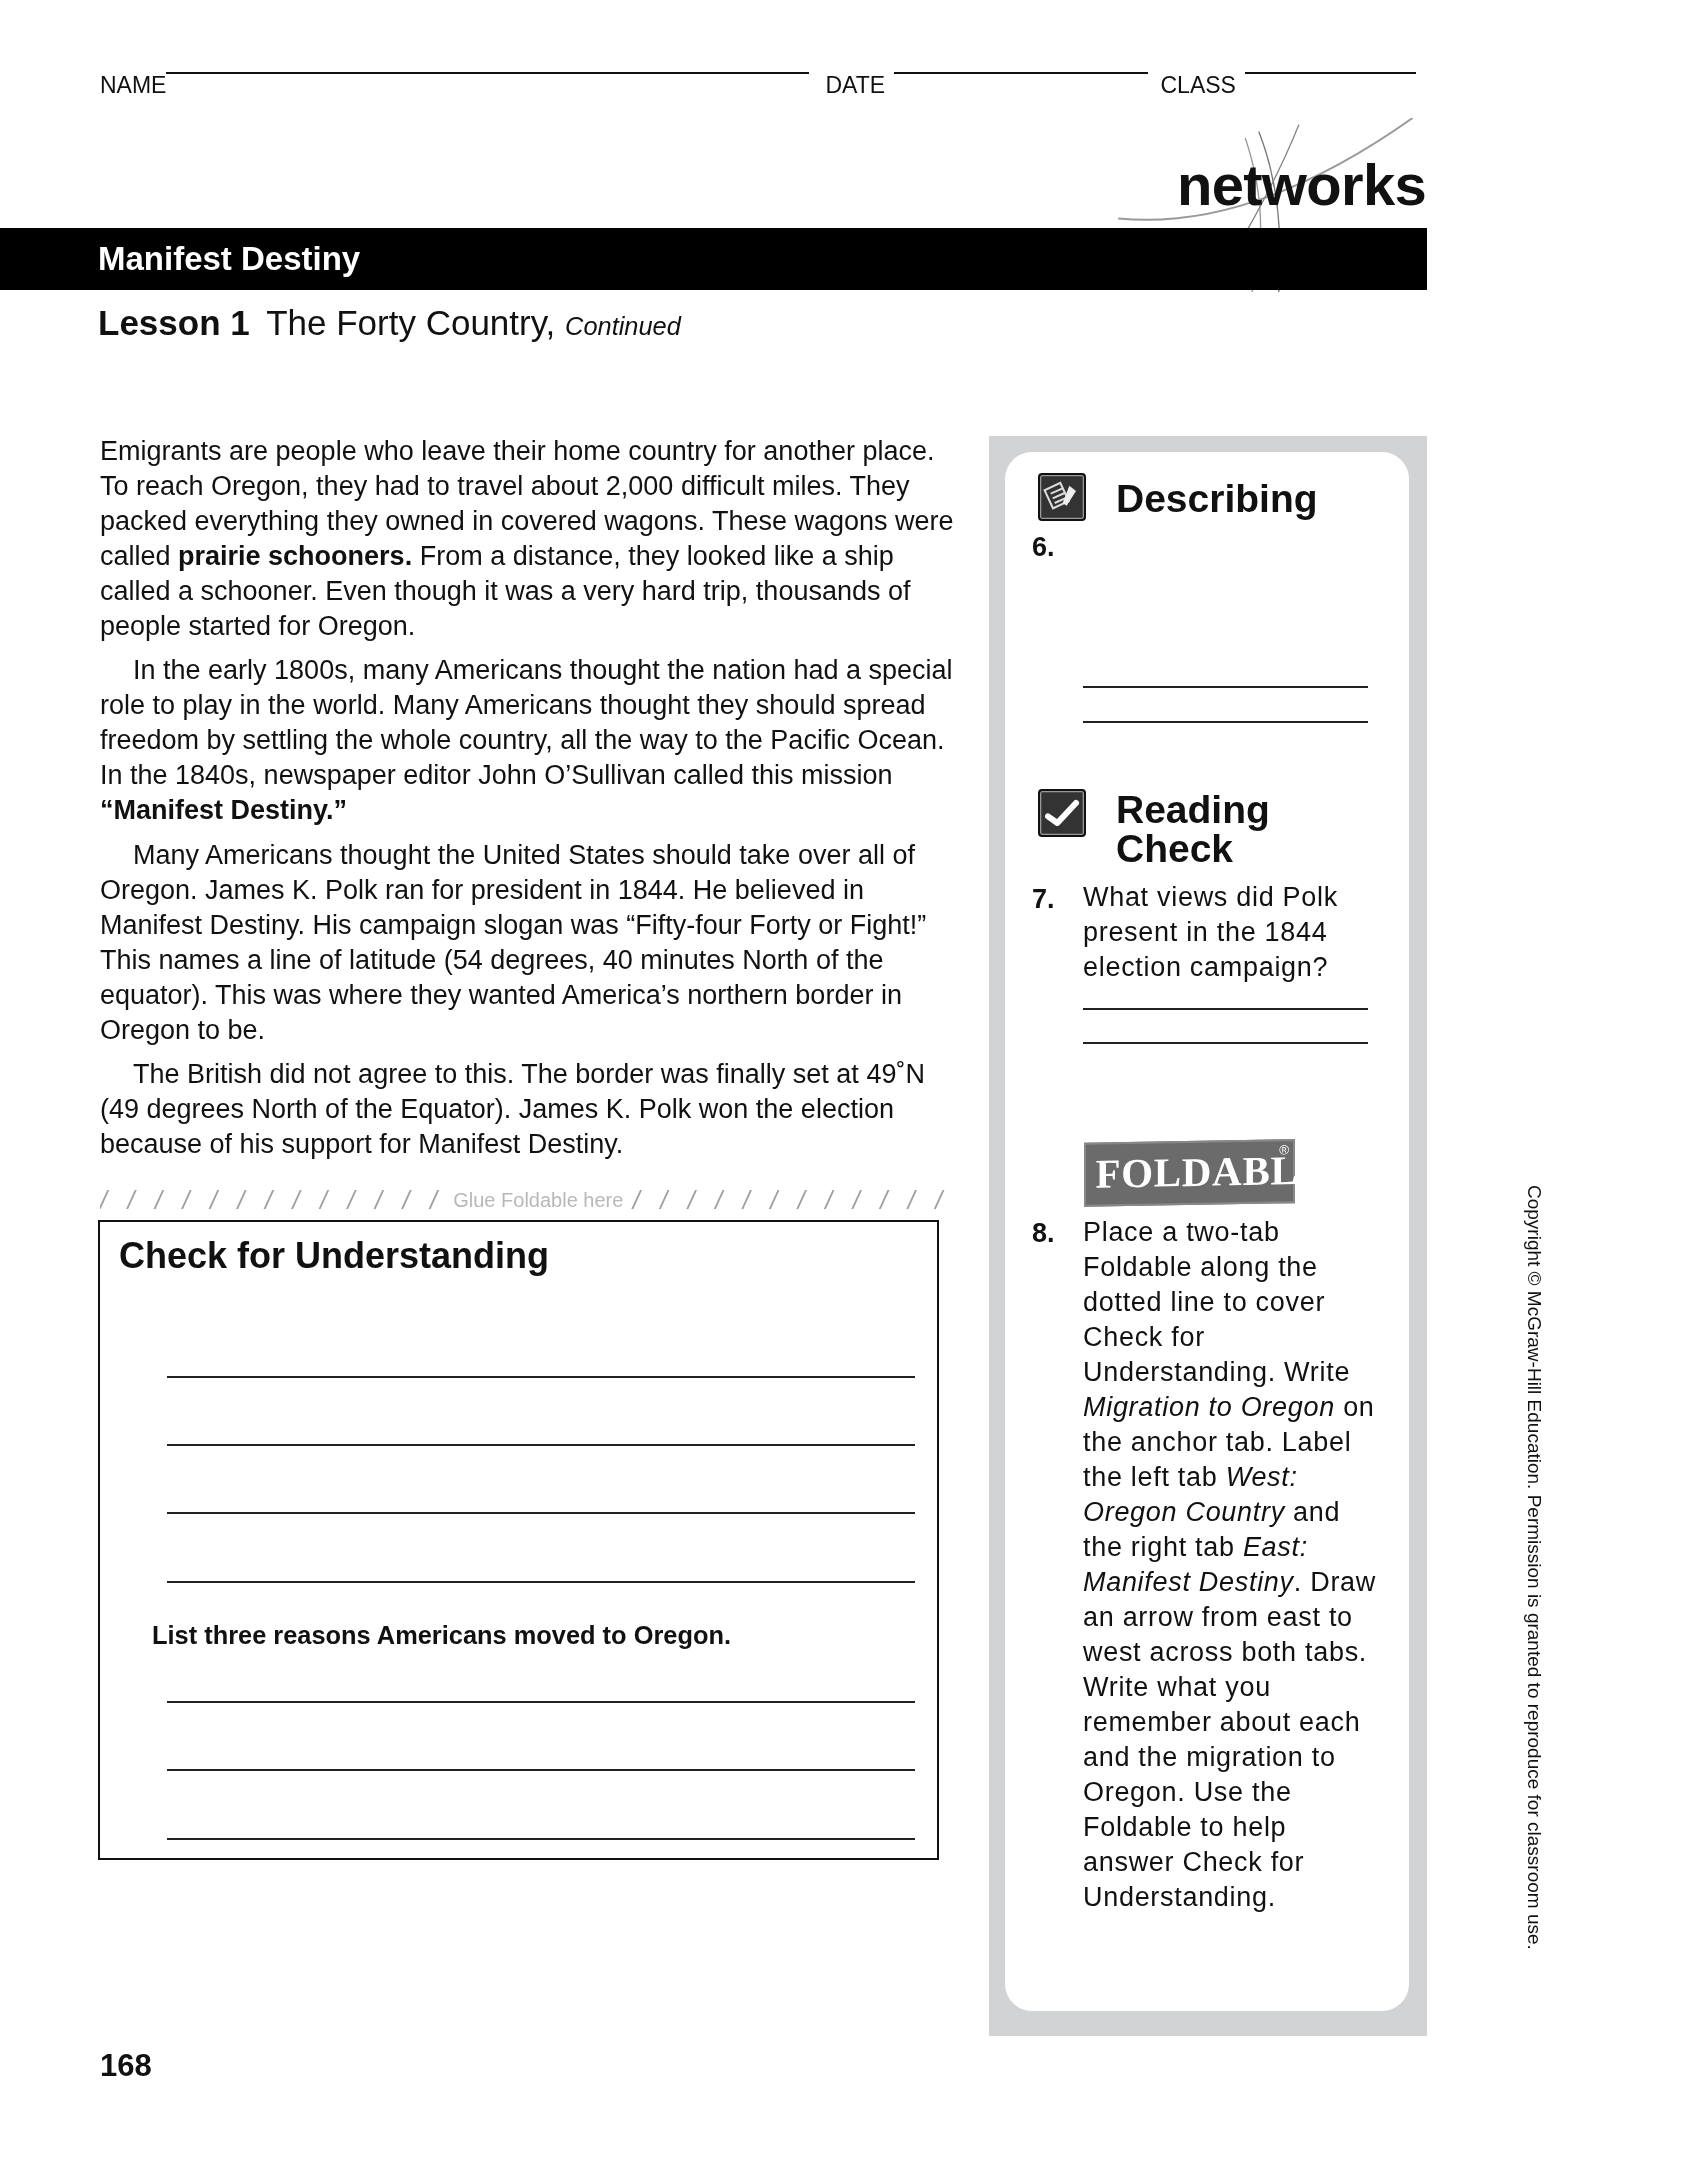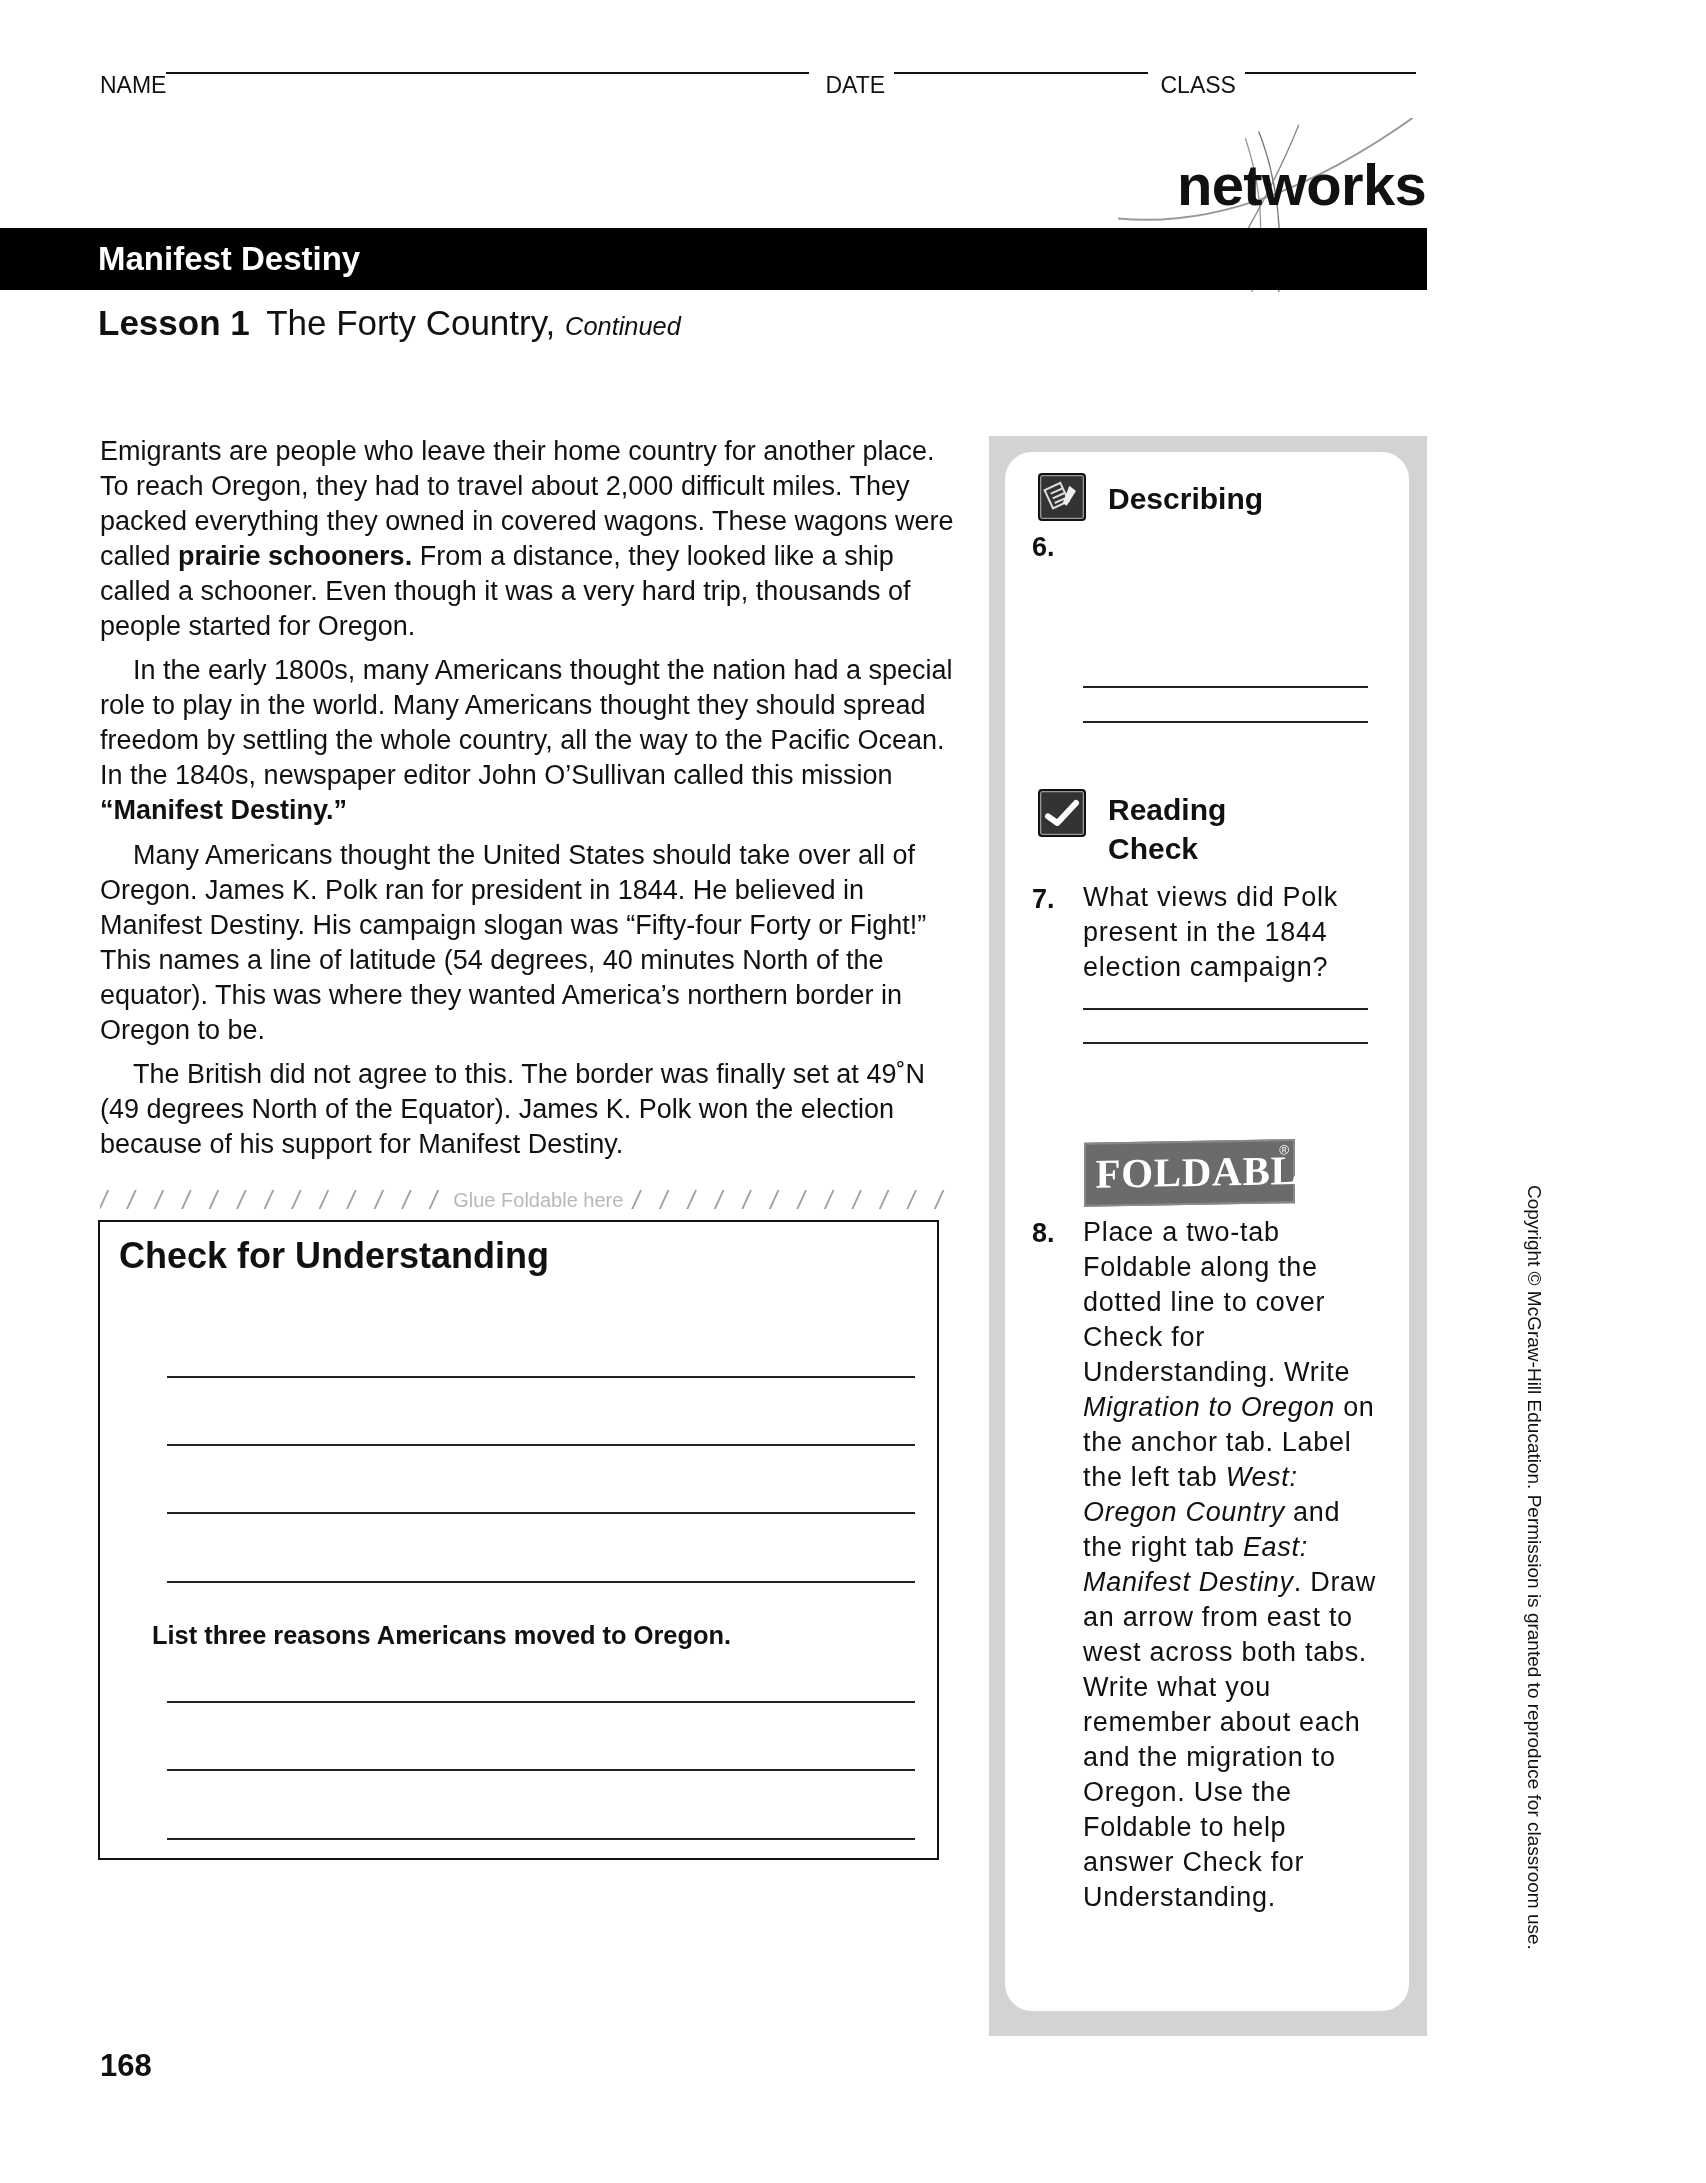--- a/index.html
+++ b/index.html
@@ -20,21 +20,21 @@
   .body p.ind{text-indent:33px;}
   .glue{top:1186px;left:100px;width:850px;height:29.4px;font-size:20px;color:#b8b8b8;display:flex;align-items:center;gap:9.4px;white-space:nowrap;overflow:hidden;}
   .slashes{letter-spacing:6.7px;font-size:25.4px;color:#a0a0a0;font-style:italic;}
   .cfu{top:1220px;left:98px;width:837px;height:636px;border:2.7px solid #111;}
   .cfu-title{position:absolute;left:19px;top:13.4px;font-size:36px;font-weight:bold;}
   .cfu-q{position:absolute;left:52px;font-size:25.4px;font-weight:bold;}
   .wl{position:absolute;left:67px;width:748px;border-top:2px solid #222;}
   .side{top:436px;left:989px;width:438px;height:1600px;background:#d2d3d5;}
   .card{position:absolute;left:16px;top:16px;width:404px;height:1559px;background:#fff;border-radius:27px;}
   .icon-box{position:absolute;width:44px;height:44px;background:#333;border:2.7px solid #111;border-radius:4px;box-shadow:0 0 0 1.3px #999 inset;}
-  .sh{position:absolute;left:103px;font-size:30px;font-weight:bold;line-height:39px;}
+  .sh{position:absolute;left:111px;font-size:39px;font-weight:bold;line-height:39px;}
   .qn{position:absolute;left:27px;font-size:27px;font-weight:bold;}
   .qt{position:absolute;left:78px;width:315px;font-size:27px;line-height:35px;letter-spacing:0.7px;}
   .al{position:absolute;left:78px;width:285px;border-top:2px solid #222;}
   .fold{position:absolute;left:79px;top:709px;width:207px;height:60px;background:#6b6b6b;transform:skewY(-1deg);border:2px solid #888;}
   .fold span{position:absolute;left:9.4px;top:5.4px;font-size:41px;font-weight:bold;color:#fff;font-family:"Liberation Serif",serif;letter-spacing:0.7px;}
   .fold sup{position:absolute;right:4px;top:1.3px;font-size:13.4px;color:#fff;}
   .pgnum{top:2048px;left:100px;font-size:31px;font-weight:bold;}
   .copy{top:1185px;left:1518px;width:669px;height:27px;transform-origin:0 0;transform:translate(27px,0) rotate(90deg);font-size:19px;white-space:nowrap;}
 </style>
 </head>

